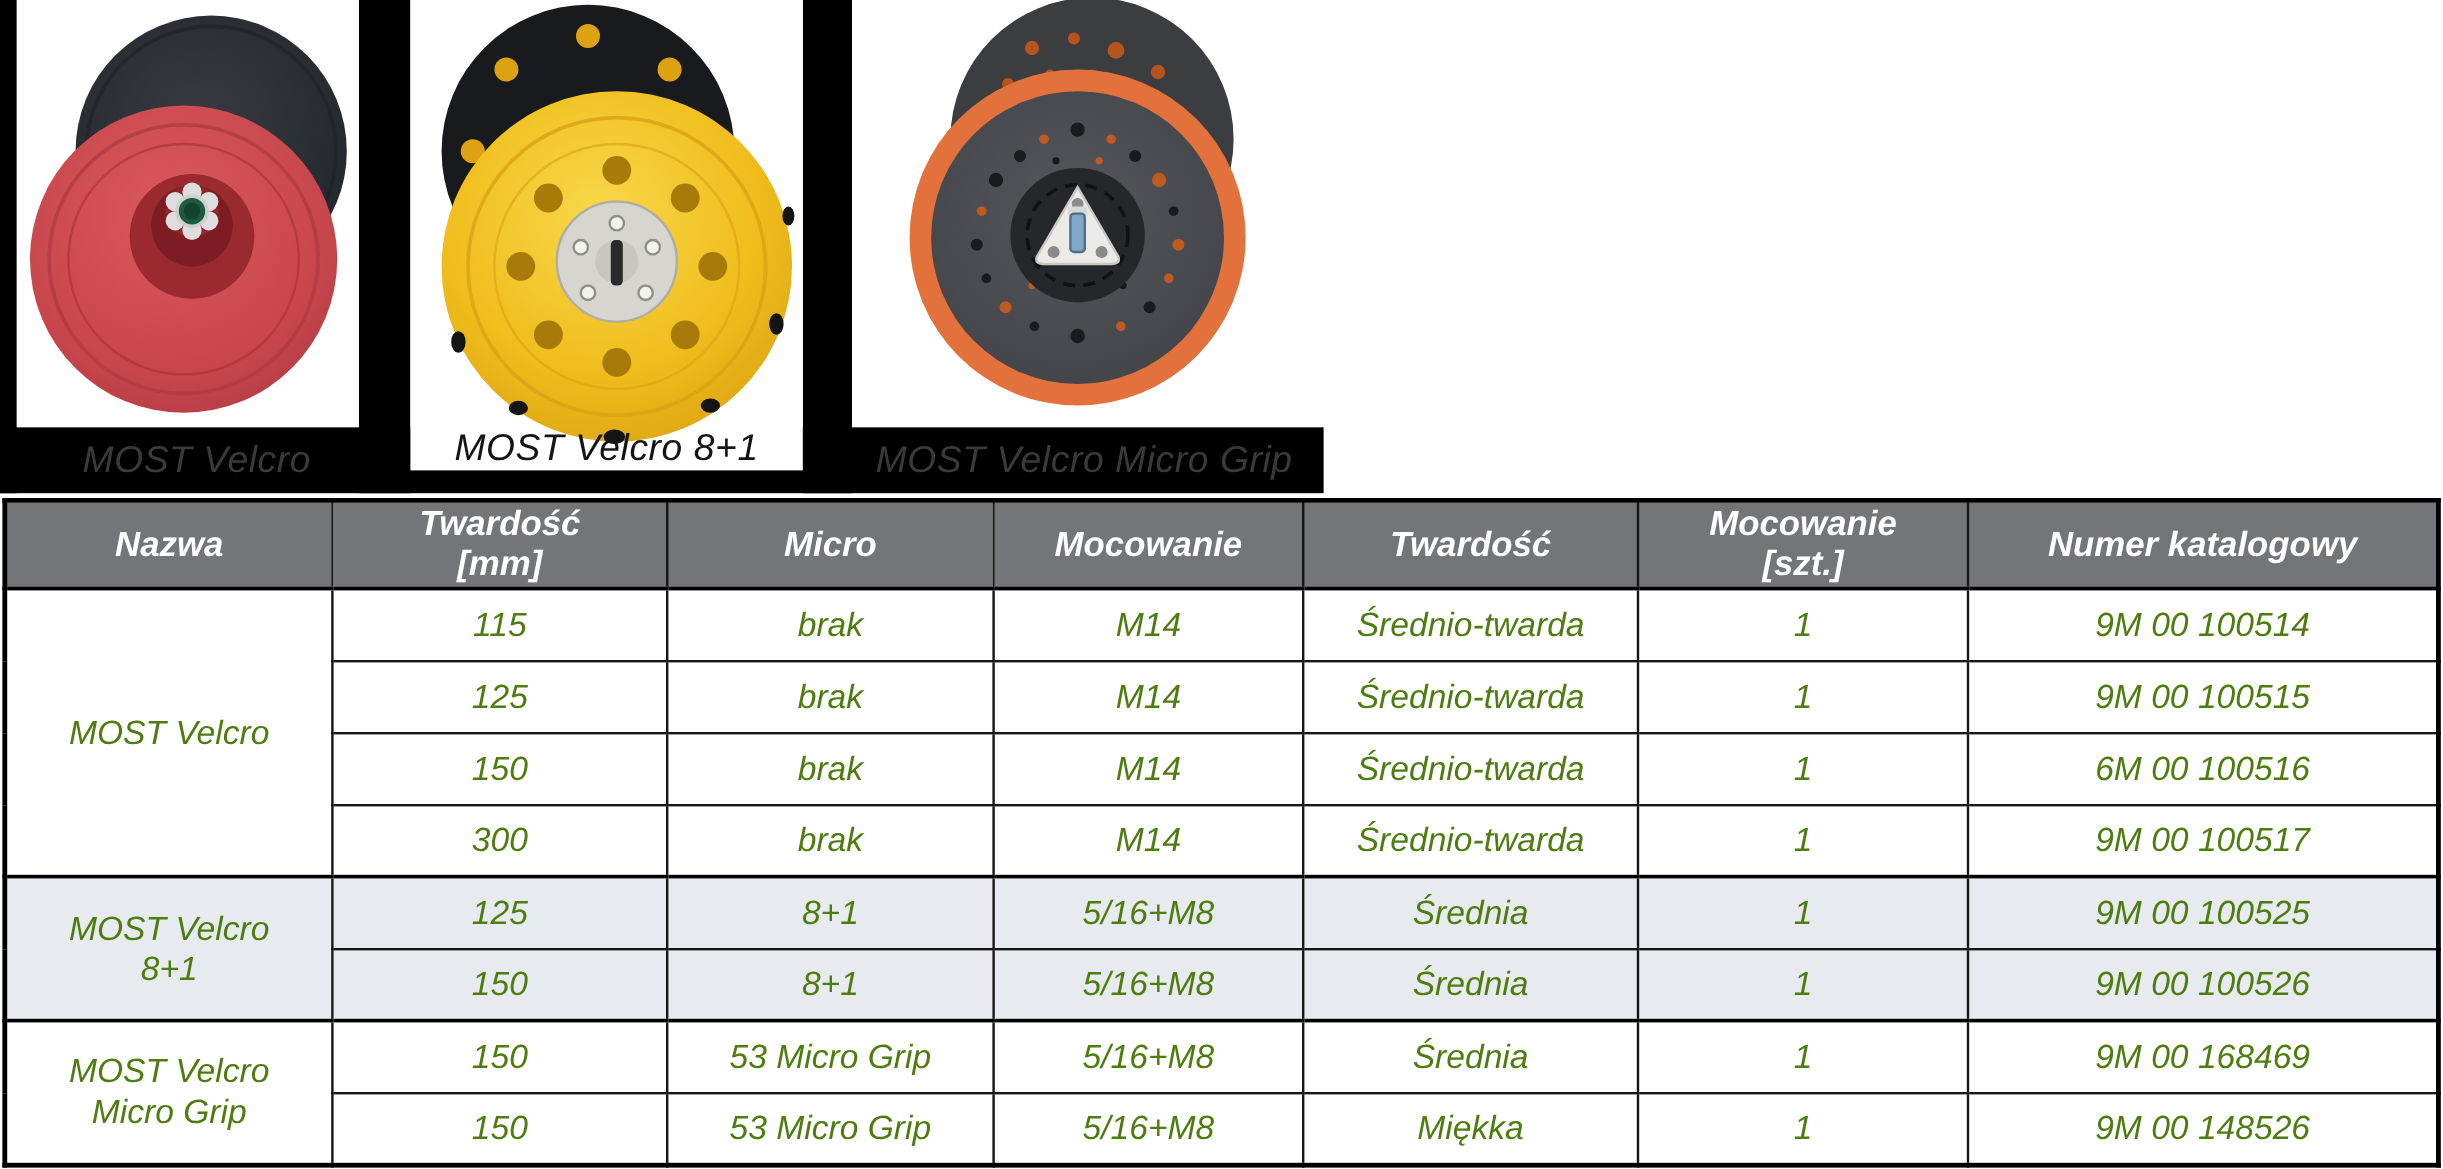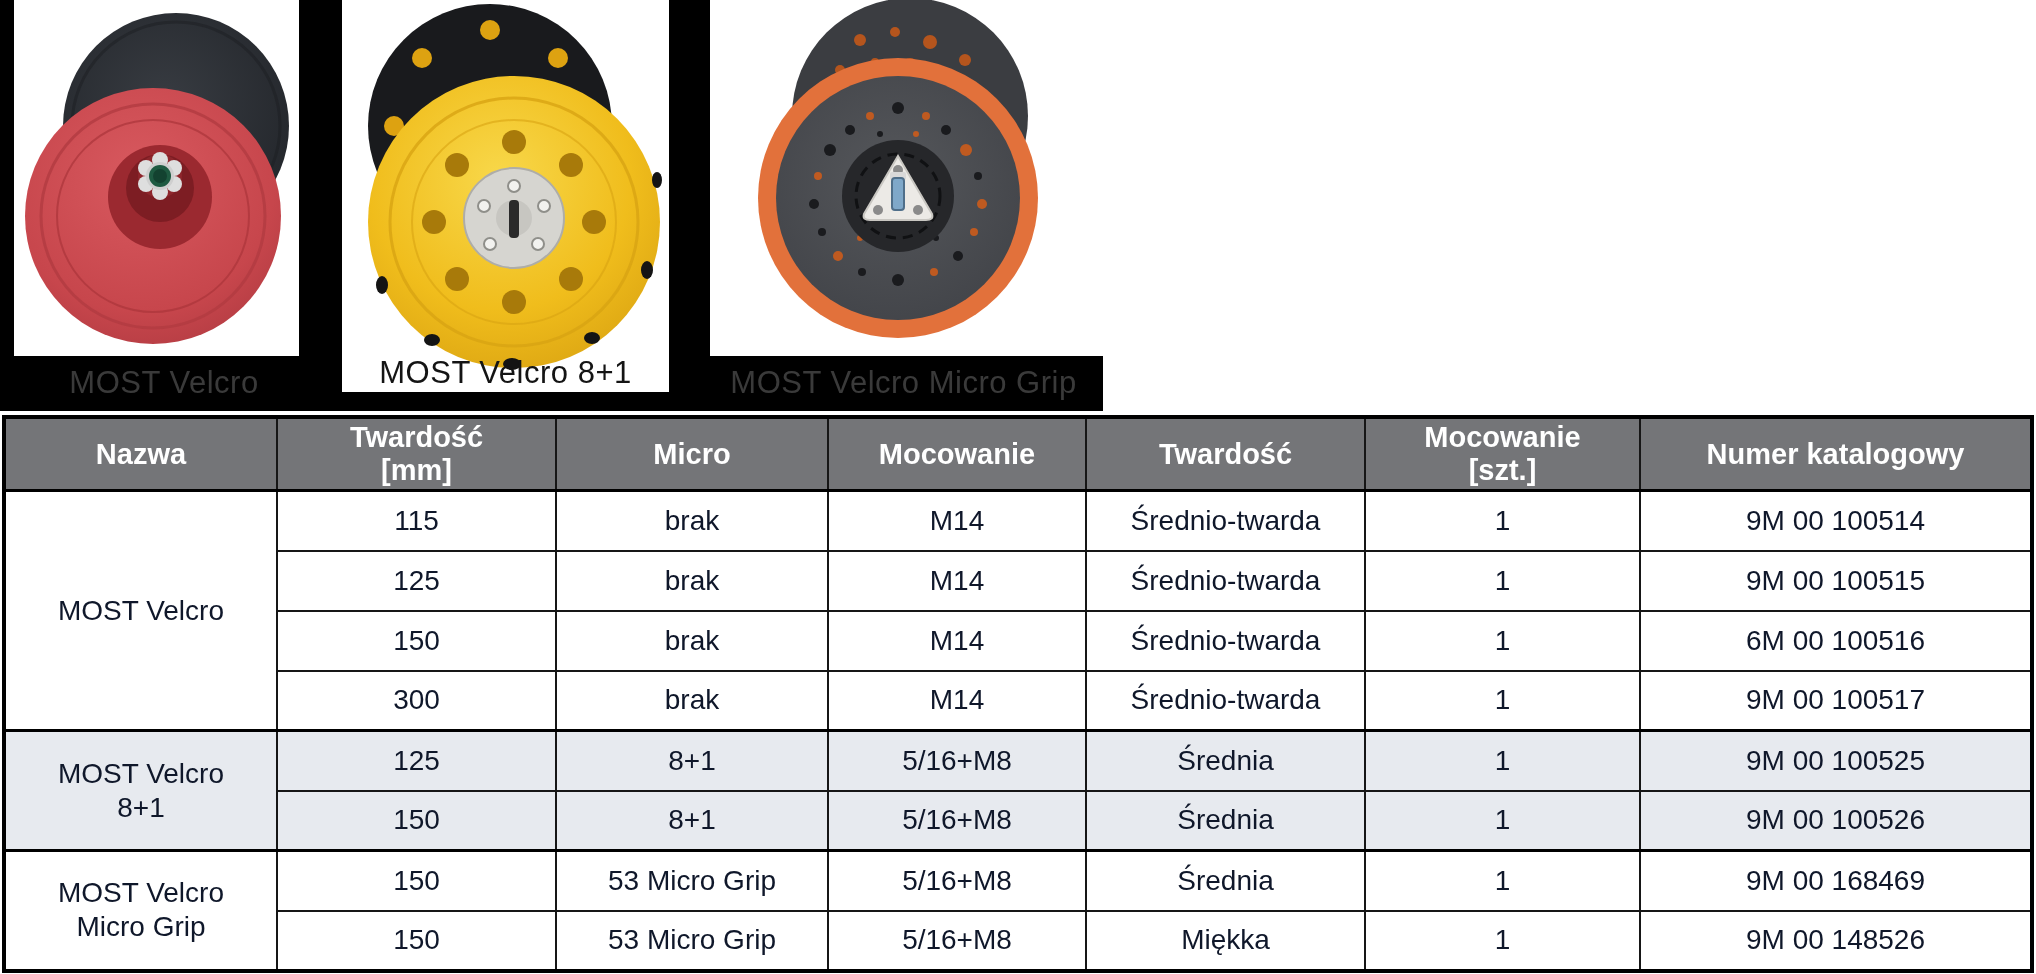--- a/index.html
+++ b/index.html
@@ -1,17 +1,17 @@
 <!DOCTYPE html>
 <html><head>
 <meta charset="utf-8">
 <style>
   html,body{margin:0;padding:0;background:#fff;}
   .page{position:relative;width:2036px;height:974px;background:#fff;overflow:hidden;
-        font-family:"Liberation Sans","DejaVu Sans",sans-serif;}
+        font-family:"Liberation Sans","DejaVu Sans",sans-serif;font-style:italic;}
 
   
   .hero{position:absolute;left:0;top:0;width:2036px;height:415px;background:#fff;}
   .blackbar{position:absolute;background:#000;z-index:1;}
   .strip-a{left:0;top:0;width:14px;height:411px;}
   .strip-b{left:299px;top:0;width:43px;height:411px;}
   .strip-c{left:669px;top:0;width:41px;height:411px;}
   .caption-band{left:0;top:356px;width:1103px;height:55px;}
   .photo{position:absolute;background:#fff;z-index:2;}
   .photo svg{display:block;width:100%;height:100%;}
@@ -28,21 +28,21 @@
   table.catalog{position:absolute;left:2px;top:415px;width:2030px;height:422px;
     border-collapse:collapse;table-layout:fixed;background:#fff;
     font-family:"Liberation Sans","DejaVu Sans",sans-serif;}
   table.catalog th,table.catalog td{
     border:2px solid #161616;text-align:center;vertical-align:middle;
     overflow:hidden;padding:0 4px;}
   table.catalog{border:4px solid #000;}
   table.catalog thead th{
     background:#747578;color:#fff;font-weight:700;font-size:29px;line-height:33px;
     border-bottom:3px solid #000;white-space:pre-line;height:70px;}
-  table.catalog tbody td{font-size:28px;color:#0f172a;font-weight:400;}
+  table.catalog tbody td{font-size:28px;color:#4d7c0f;font-weight:400;}
   table.catalog tbody tr{height:60px;}
   td.namecell{white-space:pre-line;line-height:34px;}
   tr.group-start td{border-top:3px solid #000;}
   .hl td{background:#e7eaef;}
 </style>
 </head>
 <body>
 
 <div class="page">
 

